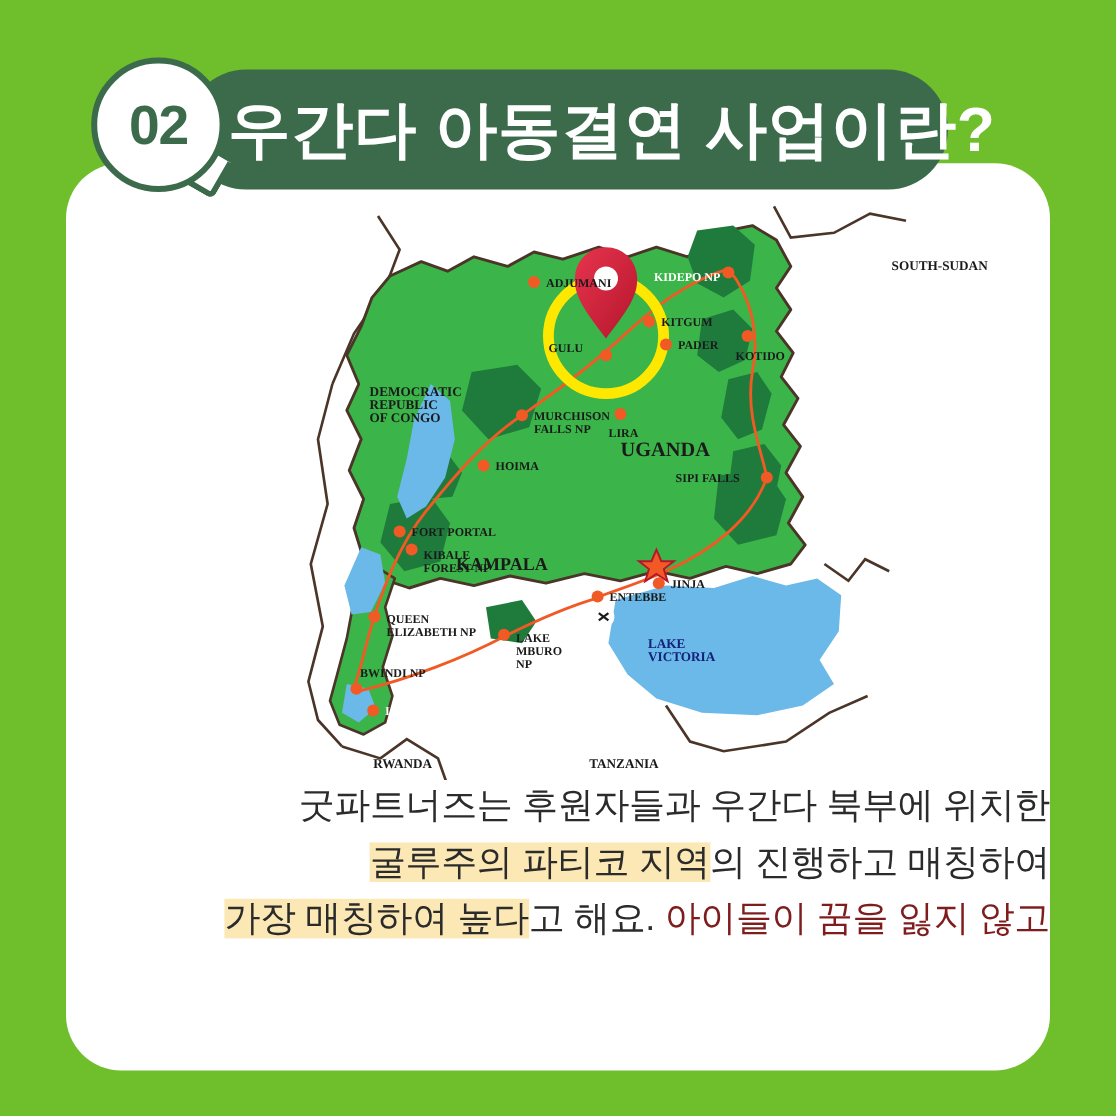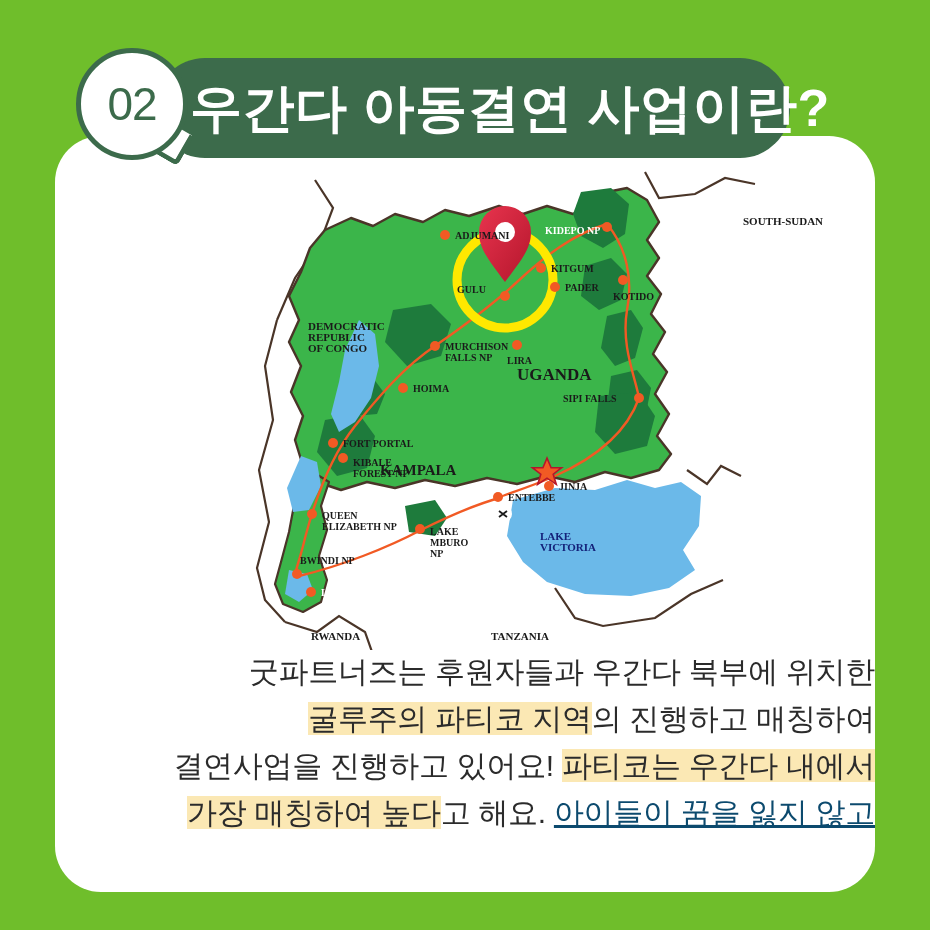--- a/index.html
+++ b/index.html
@@ -36,36 +36,36 @@
   #badge-tail{
     position:absolute;left:78px;top:78px;width:34px;height:34px;
     background:#ffffff;border-right:5px solid #3C6B4B;border-bottom:5px solid #3C6B4B;
     box-sizing:border-box;
     transform:rotate(30deg);
     border-bottom-right-radius:6px;
   }
   #badge-num{
     position:absolute;left:0;top:0;width:112px;height:112px;
     display:flex;align-items:center;justify-content:center;
-    color:#3C6B4B;font-size:46px;font-weight:normal;letter-spacing:-1px;
+    color:#3C6B4B;font-size:46px;font-weight:bold;letter-spacing:-1px;
   }
   
   #map-wrap{position:absolute;left:55px;top:150px;width:820px;height:500px;}
   #map-svg{display:block;width:820px;height:500px;}
   
   #copy{
     position:absolute;left:55px;top:648px;width:820px;
     text-align:right;
   }
   .line{
     font-size:30px;line-height:47px;color:#2B2B2B;white-space:nowrap;
     letter-spacing:-0.3px;
   }
   .hl{background:#FBE8B4;margin-top:40px;}
-  .blue{color:#0c4a6e;text-decoration:underline;}
+  .blue{color:#7f1d1d;}
 </style>
 </head>
 <body>
 
 <div id="card"></div>
 
 <div id="header">
   <div id="banner"></div>
   <div id="banner-title">우간다 아동결연 사업이란?</div>
   <div id="badge">
@@ -199,15 +199,14 @@
           <text x="285" y="370" fill="#14227A" font-size="11" font-weight="bold" font-family="&quot;Liberation Serif&quot;,&quot;DejaVu Serif&quot;,serif"><tspan x="285" dy="0">LAKE</tspan><tspan x="285" dy="11">VICTORIA</tspan></text>
           <text x="262" y="210" fill="#1A1A1A" font-size="17" font-weight="bold" font-family="&quot;Liberation Serif&quot;,&quot;DejaVu Serif&quot;,serif"><tspan x="262" dy="0">UGANDA</tspan></text>
         </g>
     </g>
   </svg>
 </div>
 
 <div id="copy">
     <div class="line"><span>굿파트너즈는 후원자들과 우간다 북부에 위치한</span></div>
     <div class="line"><span class="hl">굴루주의 파티코 지역</span><span>의 진행하고 매칭하여</span></div>
-    <div class="line"><span>결연사업을 진행하고 있어요! </span><span class="hl">파티코는 우간다 내에서</span></div>
     <div class="line"><span class="hl">가장 매칭하여 높다</span><span>고 해요. </span><span class="blue">아이들이 꿈을 잃지 않고</span></div>
   </div>
 
 </body></html>

